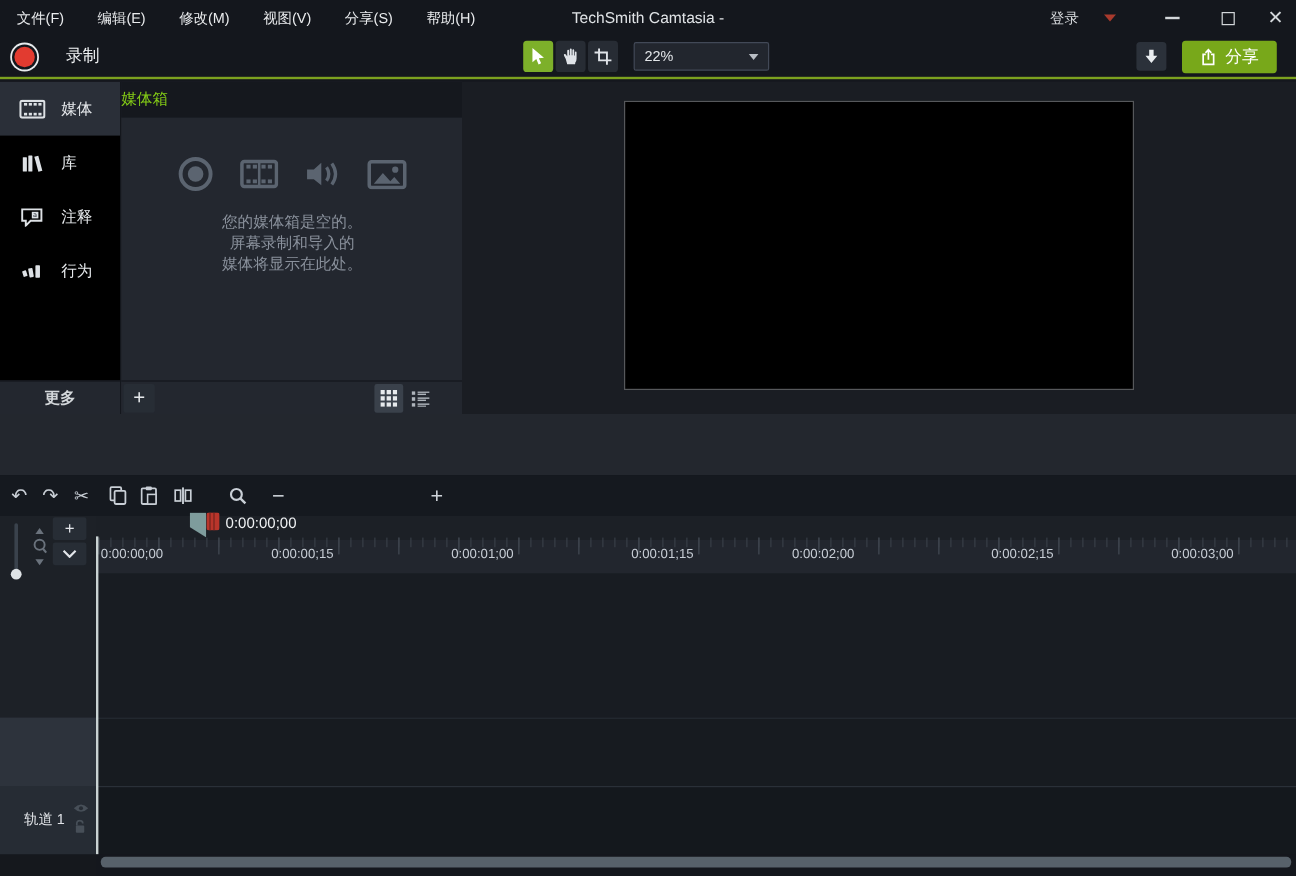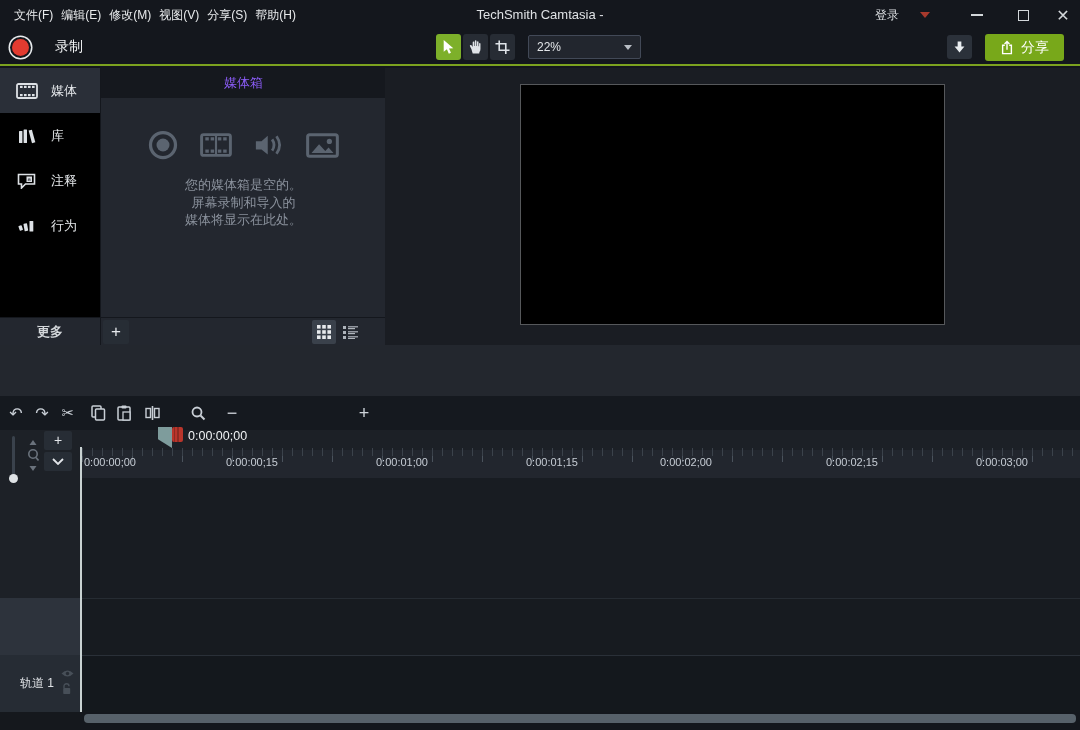--- a/index.html
+++ b/index.html
@@ -2,21 +2,21 @@
 <html><head>
 <meta charset="utf-8">
 <style>
   * { margin:0; padding:0; box-sizing:border-box; }
   html,body { width:1080px; height:730px; background:#0e1014; }
   body { font-family:"Liberation Sans","DejaVu Sans",sans-serif; color:#e6e8ea; overflow:hidden; }
   #app { position:relative; width:1080px; height:730px; background:#14171d; }
   .abs { position:absolute; }
 
   
-  #menubar { left:0; top:0; width:1080px; height:30px; background:#14171d; display:flex; align-items:center; padding-left:14px; gap:8px; font-size:12px; }
+  #menubar { left:0; top:0; width:1080px; height:30px; background:#14171d; display:flex; align-items:center; padding-left:14px; gap:28px; font-size:12px; }
   .menu-item { color:#e9ebed; cursor:default; }
   #win-title { left:0; top:0; width:1080px; height:30px; text-align:center; line-height:30px; font-size:13px; color:#dfe2e5; pointer-events:none; }
   #login { right:150px; top:0; height:30px; display:flex; align-items:center; gap:21px; font-size:12px; color:#d9dcdf; }
   #login .caret { width:0; height:0; border-left:5px solid transparent; border-right:5px solid transparent; border-top:6px solid #a83a2d; }
   .win-ctl { top:0; height:30px; width:34px; display:flex; align-items:center; justify-content:center; color:#d3d7da; }
   #min-btn { right:86px; } #max-btn { right:40px; } #close-btn { right:0; font-size:16px; }
   #min-btn .bar { width:12px; height:2px; background:#d3d7da; }
   #max-btn .box { width:11px; height:11px; border:1.5px solid #d3d7da; }
 
   
@@ -35,21 +35,21 @@
 
   
   #content { left:0; top:68px; width:1080px; height:277px; display:flex; }
   #sidebar { width:100px; background:#000000; display:flex; flex-direction:column; position:relative; }
   .side-item { height:45px; display:flex; align-items:center; gap:13px; padding-left:15px; font-size:13px; color:#e6e9ec; }
   .side-item .ic { width:23px; display:flex; justify-content:center; color:#dde1e5; }
   .side-item.sel { background:#2a2f38; }
   #side-more { position:absolute; bottom:0; left:0; width:100px; height:28px; background:#23272f; border-top:1px solid #14171d; display:flex; align-items:center; justify-content:center; font-size:13px; color:#d3d7da;font-weight:bold; }
 
   #media-panel { width:285px; background:#23272f; position:relative; border-left:1px solid #14171d; }
-  #bin-header { left:0; top:0; width:285px; height:30px; background:#15181e; text-align:center; line-height:30px; font-size:13px; color:#8b5cf6; }
+  #bin-header { left:0; top:0; width:285px; height:30px; background:#15181e; line-height:30px; font-size:13px; color:#84cc16; }
   #bin-icons { left:0; top:62px; width:285px; display:flex; justify-content:center; gap:22px; color:#5b6470; align-items:center; }
   #bin-empty { left:0; top:108px; width:285px; text-align:center; font-size:13px; line-height:17.5px; color:#8a919c; }
   #import-btn { left:46px; top:184px; width:194px; height:32px; background:#78a81a; border-radius:3px; text-align:center; line-height:32px; font-size:13.5px; color:#fff; }
   #panel-bottom { left:0; bottom:0; width:285px; height:28px; background:#23272f; border-top:1px solid #14171d; }
   #add-media-btn { left:2px; top:2px; width:26px; height:24px; background:#272d35; border-radius:2px; text-align:center; line-height:23px; font-size:17px; color:#e6e9ec; }
   #grid-view-btn { right:50px; top:2px; width:24px; height:24px; background:#3a414b; border-radius:2px; display:flex; align-items:center; justify-content:center; }
   #list-view-btn { right:24px; top:2px; width:24px; height:24px; display:flex; align-items:center; justify-content:center; }
 
   #canvas-area { flex:1; background:#1a1d23; position:relative; }
   #canvas { left:135px; top:16px; width:425px; height:241px; background:#000; border:1px solid #56585b; }

